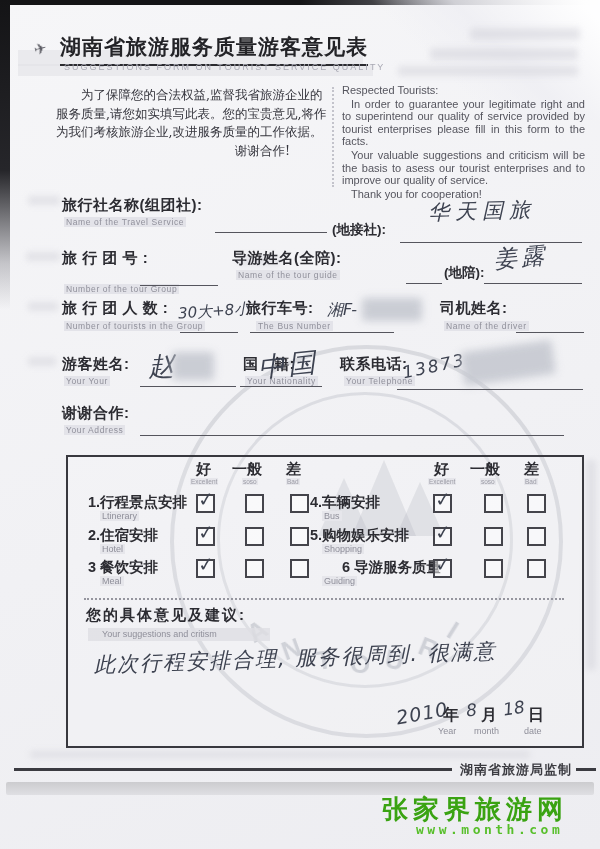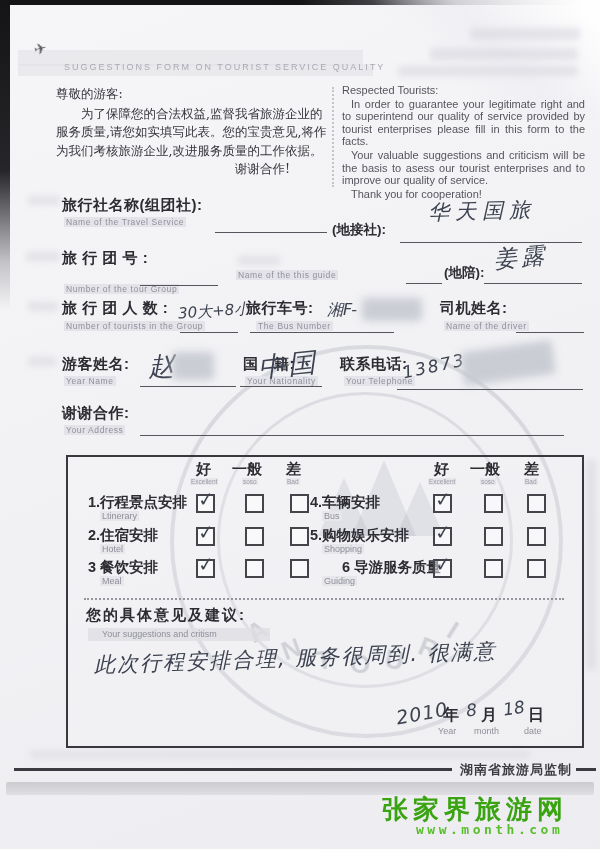--- a/index.html
+++ b/index.html
@@ -88,24 +88,24 @@
   <div class="abs artifact" style="left:26px;top:252px;width:34px;height:9px;"></div>
   <div class="abs artifact" style="left:238px;top:256px;width:42px;height:9px;"></div>
   <div class="abs artifact" style="left:28px;top:302px;width:30px;height:9px;"></div>
   <div class="abs artifact" style="left:28px;top:357px;width:28px;height:9px;"></div>
   <div class="abs artifact" style="left:586px;top:460px;width:10px;height:210px;"></div>
   <div class="abs artifact" style="left:30px;top:751px;width:500px;height:7px;"></div>
 
   <div class="abs title-band" style="left:18px;top:50px;width:345px;height:16px;"></div>
   <div class="abs title-band" style="left:18px;top:64px;width:355px;height:12px;"></div>
   <span class="abs emblem-icon" style="left:34px;top:40px;">✈</span>
+  <div class="abs form-title" style="left:60px;top:33px;">湖南省旅游服务质量游客意见表</div>
   <div class="abs form-subtitle" style="left:58px;top:62px;margin-left:6px;">SUGGESTIONS FORM ON TOURIST SERVICE QUALITY</div>
 
   <div class="abs zh-intro" style="left:56px;top:85px;">
-    <div>尊敬的游客:</div>
     <p class="body">为了保障您的合法权益,监督我省旅游企业的服务质量,请您如实填写此表。您的宝贵意见,将作为我们考核旅游企业,改进服务质量的工作依据。</p>
     <div class="closing">谢谢合作!</div>
   </div>
   <div class="abs v-dotted" style="left:332px;top:87px;"></div>
   <div class="abs en-intro" style="left:342px;top:84px;">
     <p class="sal">Respected Tourists:</p>
     <p>In order to guarantee your legitimate right and to superintend our quality of service provided by tourist enterprises please fill in this form to the facts.</p>
     <p>Your valuable suggestions and criticism will be the basis to asess our tourist enterprises and to improve our quality of service.</p>
     <p>Thank you for cooperation!</p>
   </div>
@@ -113,41 +113,42 @@
   <div class="abs lbl" style="left:62px;top:196px;">旅行社名称(组团社):</div>
   <div class="abs sub" style="left:64px;top:217px;">Name of the Travel Service</div>
   <div class="abs line" style="left:215px;top:232px;width:112px;"></div>
   <div class="abs lbl-sm" style="left:332px;top:221px;">(地接社):</div>
   <div class="abs hand" style="left:428px;top:197px;font-size:21px;letter-spacing:6px;transform:rotate(-1.5deg);">华天国旅</div>
   <div class="abs line" style="left:400px;top:242px;width:182px;"></div>
 
   <div class="abs lbl" style="left:62px;top:249px;">旅 行 团 号 :</div>
   <div class="abs sub" style="left:64px;top:284px;">Number of the tour Group</div>
   <div class="abs line" style="left:140px;top:285px;width:78px;"></div>
-  <div class="abs sub" style="left:236px;top:270px;">Name of the this guide</div>
+  <div class="abs lbl" style="left:232px;top:249px;">导游姓名(全陪):</div>
+  <div class="abs sub" style="left:236px;top:270px;">Name of the tour guide</div>
   <div class="abs line" style="left:406px;top:283px;width:36px;"></div>
   <div class="abs lbl-sm" style="left:444px;top:264px;">(地陪):</div>
   <div class="abs hand" style="left:494px;top:242px;font-size:23px;letter-spacing:4px;transform:rotate(-5deg);">姜露</div>
   <div class="abs line" style="left:484px;top:283px;width:98px;"></div>
 
   <div class="abs lbl" style="left:62px;top:299px;">旅 行 团 人 数 :</div>
   <div class="abs hand" style="left:178px;top:302px;font-size:15px;transform:rotate(-4deg);">30大+8小</div>
   <div class="abs sub" style="left:64px;top:321px;">Number of tourists in the Group</div>
   <div class="abs line" style="left:180px;top:332px;width:58px;"></div>
   <div class="abs lbl" style="left:246px;top:299px;">旅行车号:</div>
   <div class="abs hand" style="left:327px;top:300px;font-size:16px;">湘F-</div>
   <div class="abs censor" style="left:362px;top:298px;width:60px;height:23px;"></div>
   <div class="abs sub" style="left:256px;top:321px;">The Bus Number</div>
   <div class="abs line" style="left:250px;top:332px;width:144px;"></div>
   <div class="abs lbl" style="left:440px;top:299px;">司机姓名:</div>
   <div class="abs sub" style="left:444px;top:321px;">Name of the driver</div>
   <div class="abs line" style="left:516px;top:332px;width:68px;"></div>
 
   <div class="abs lbl" style="left:62px;top:355px;">游客姓名:</div>
-  <div class="abs sub" style="left:64px;top:376px;">Year Name</div>
+  <div class="abs sub" style="left:64px;top:376px;">Your Your</div>
   <div class="abs hand" style="left:148px;top:349px;font-size:26px;transform:rotate(-3deg);">赵</div>
   <div class="abs censor" style="left:172px;top:352px;width:42px;height:28px;"></div>
   <div class="abs line" style="left:140px;top:386px;width:96px;"></div>
   <div class="abs lbl" style="left:243px;top:355px;">国　籍:</div>
   <div class="abs sub" style="left:245px;top:376px;">Your Nationality</div>
   <div class="abs hand" style="left:258px;top:347px;font-size:27px;letter-spacing:3px;transform:rotate(-6deg);">中国</div>
   <div class="abs line" style="left:240px;top:386px;width:82px;"></div>
   <div class="abs lbl" style="left:340px;top:355px;">联系电话:</div>
   <div class="abs sub" style="left:344px;top:376px;">Your Telephone</div>
   <div class="abs hand" style="left:402px;top:356px;font-size:17px;letter-spacing:2px;transform:rotate(-12deg);">13873</div>

